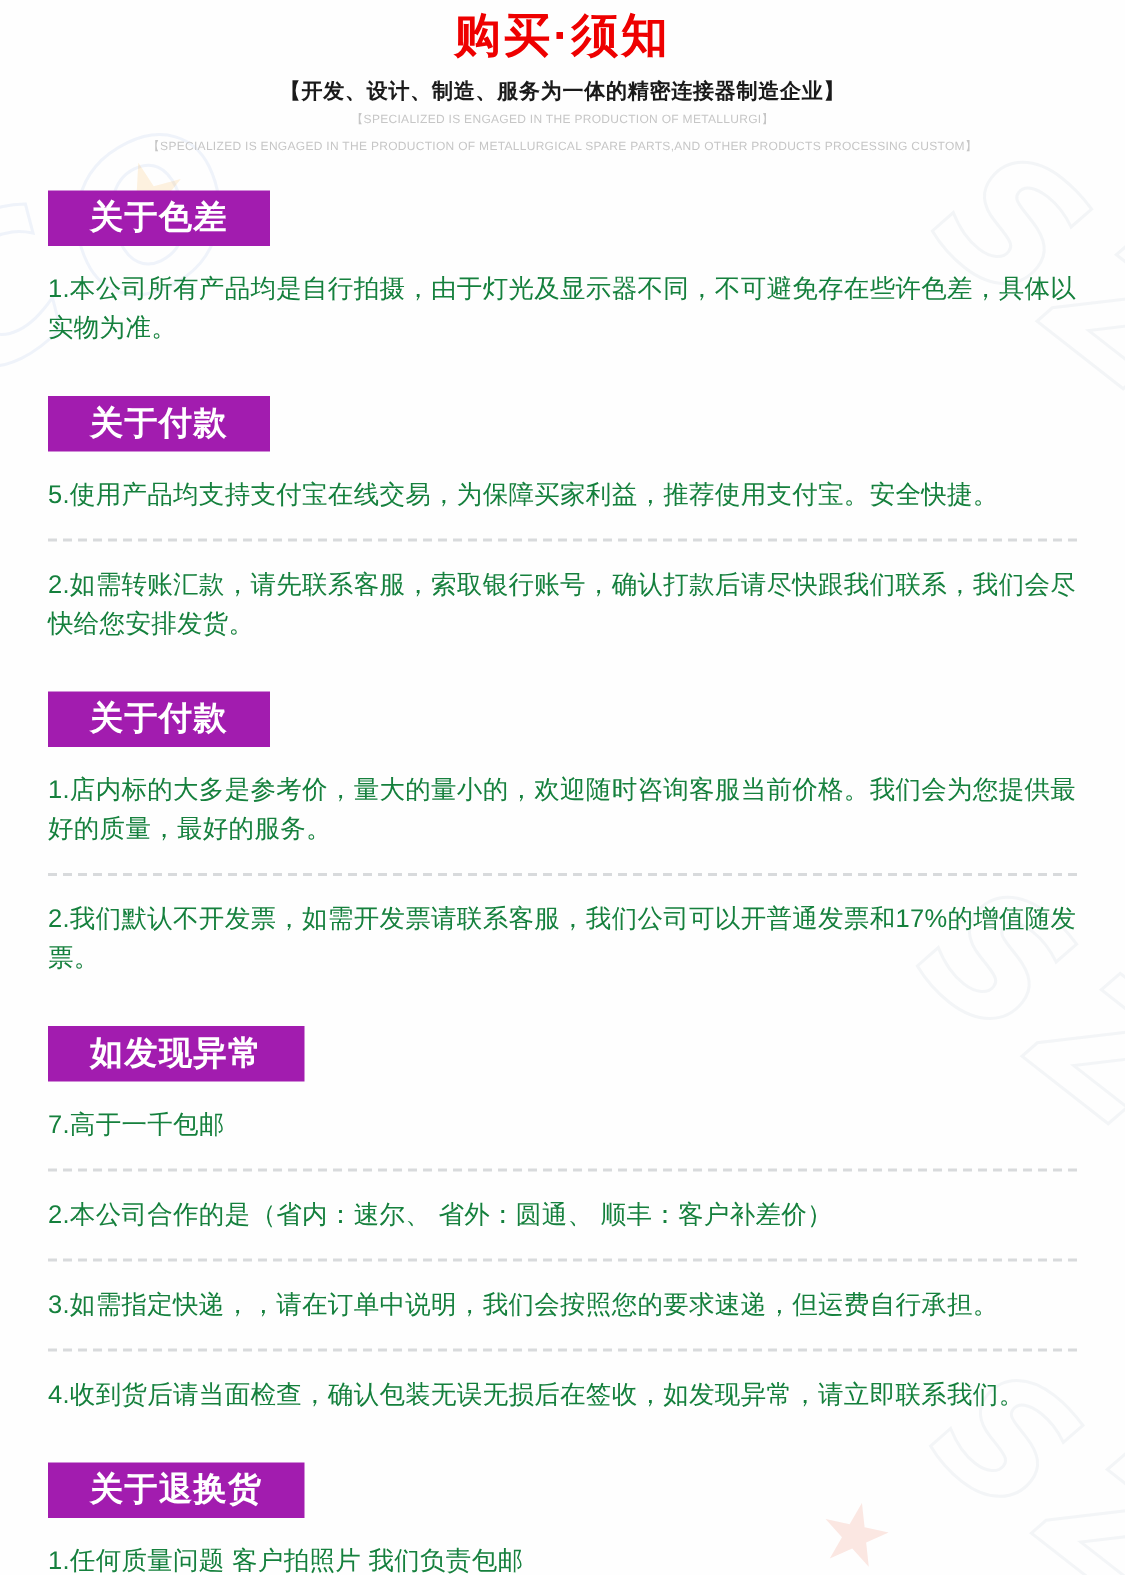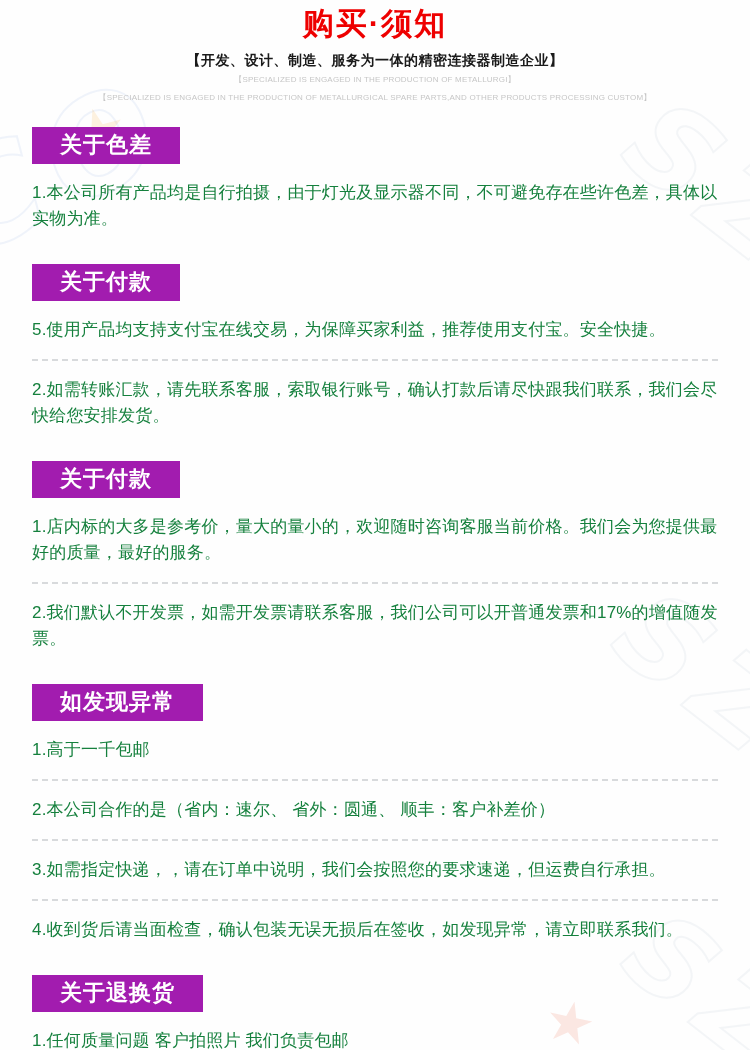--- a/index.html
+++ b/index.html
@@ -131,21 +131,21 @@
 
     <section>
       <div class="section-heading">关于付款</div>
       <p class="body-text">1.店内标的大多是参考价，量大的量小的，欢迎随时咨询客服当前价格。我们会为您提供最好的质量，最好的服务。</p>
       <hr class="divider">
       <p class="body-text">2.我们默认不开发票，如需开发票请联系客服，我们公司可以开普通发票和17%的增值随发票。</p>
     </section>
 
     <section>
       <div class="section-heading">如发现异常</div>
-      <p class="body-text">1.高于一千包邮</p>
+      <p class="body-text">7.高于一千包邮</p>
       <hr class="divider">
       <p class="body-text">2.本公司合作的是（省内：速尔、 省外：圆通、 顺丰：客户补差价）</p>
       <hr class="divider">
       <p class="body-text">3.如需指定快递，，请在订单中说明，我们会按照您的要求速递，但运费自行承担。</p>
       <hr class="divider">
       <p class="body-text">4.收到货后请当面检查，确认包装无误无损后在签收，如发现异常，请立即联系我们。</p>
     </section>
 
     <section>
       <div class="section-heading">关于退换货</div>

